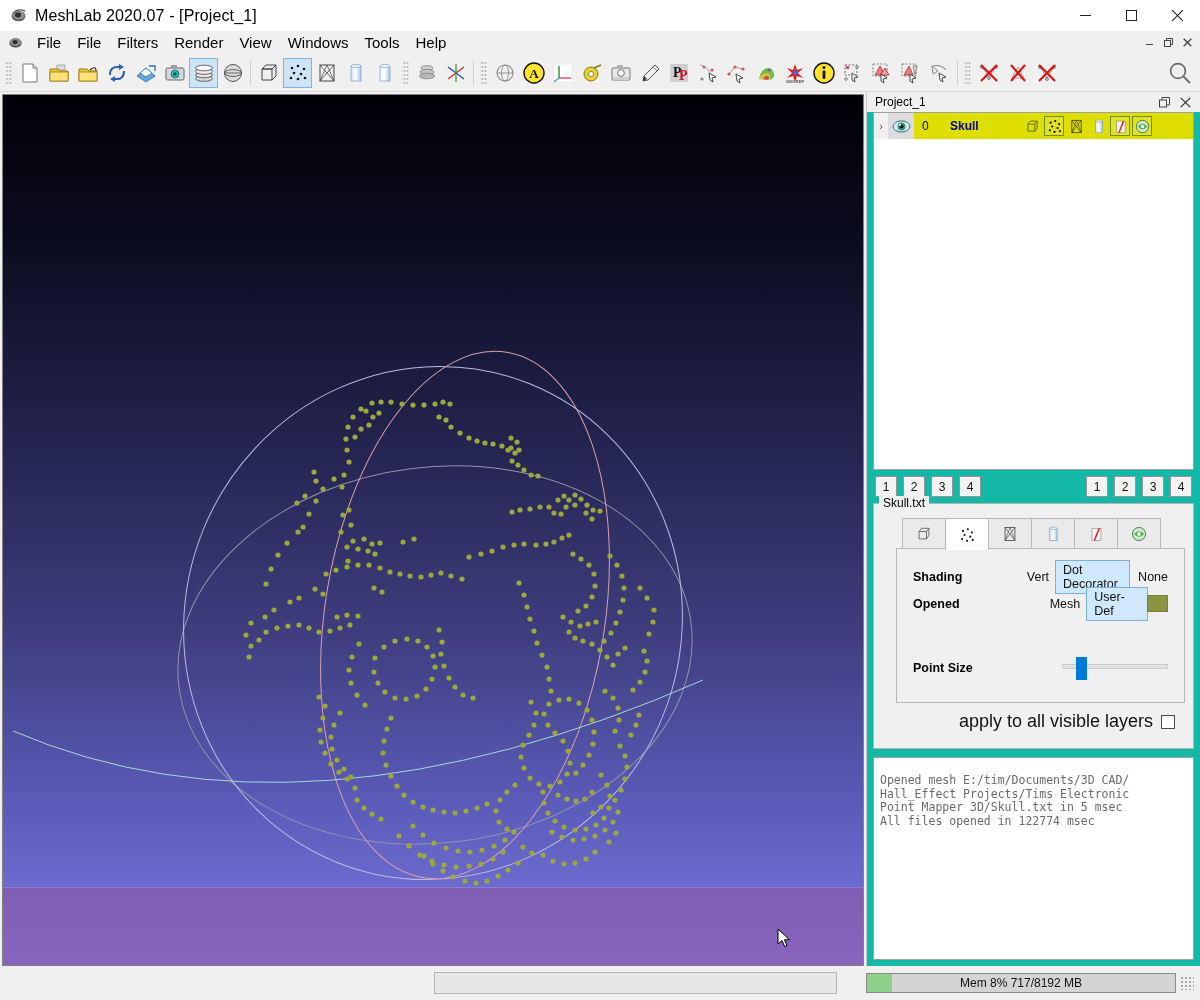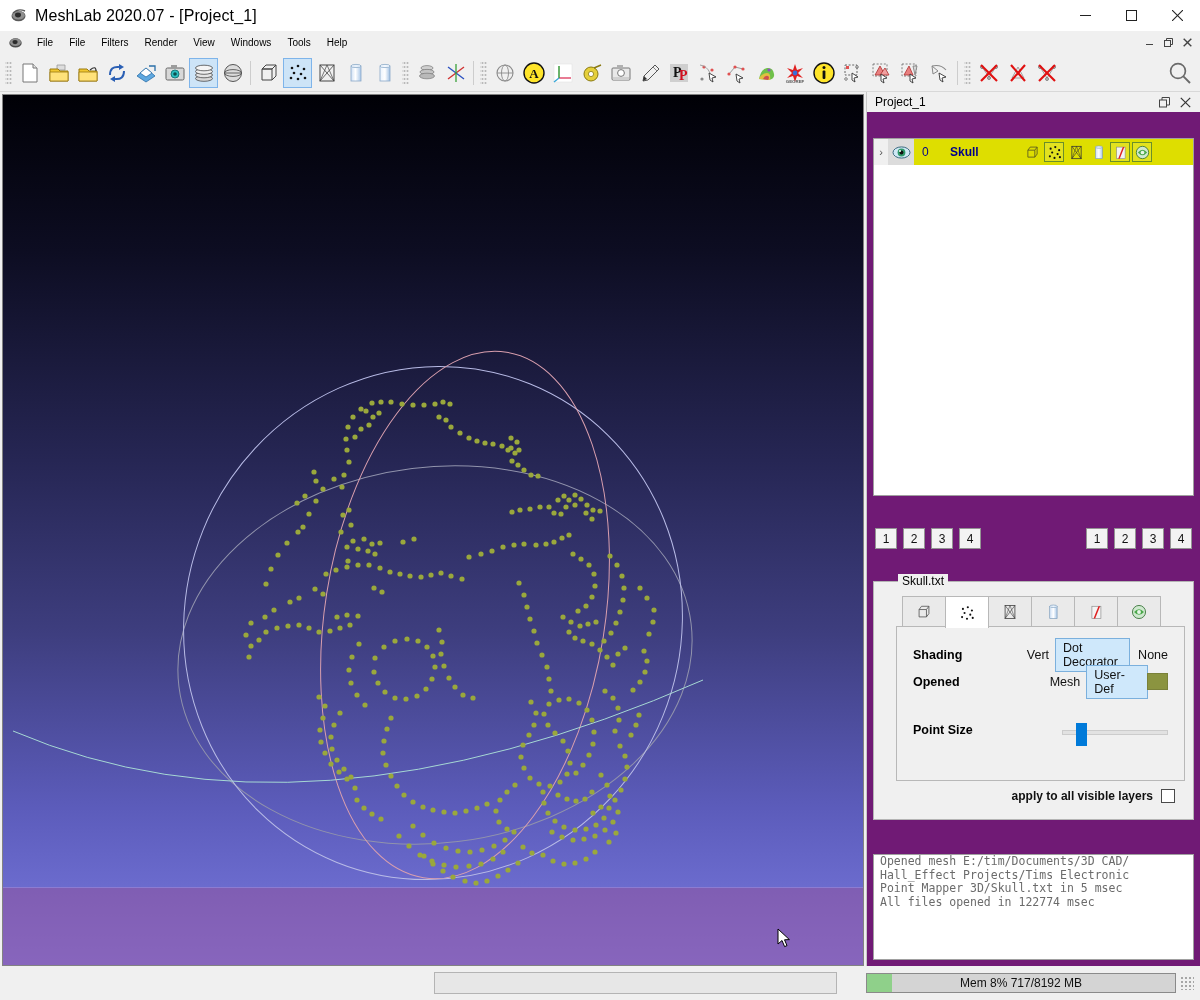--- a/index.html
+++ b/index.html
@@ -15,36 +15,36 @@
   
   .titlebar { height:31px; background:#ffffff; display:flex; align-items:center; padding-left:10px; flex:none; }
   .app-logo { width:17px; height:17px; margin-right:8px; flex:none; }
   .title-text { font-size:16px; color:#000; letter-spacing:.1px; }
   .win-btns { margin-left:auto; display:flex; height:31px; }
   .win-btn { width:46px; height:31px; display:flex; align-items:center; justify-content:center; color:#222; }
 
   
   .menubar { height:23px; background:#f0f0f0; display:flex; align-items:center; padding-left:6px; flex:none; position:relative; }
   .menu-logo { width:15px; height:15px; margin:0 6px 0 2px; }
-  .menu-item { padding:3px 8px; font-size:10px; color:#000; }
+  .menu-item { padding:3px 8px; font-size:15px; color:#000; }
   .mdi-btns { margin-left:auto; display:flex; align-items:center; padding-right:4px; gap:2px; }
   .mdi-btn { width:17px; height:16px; display:flex; align-items:center; justify-content:center; font-size:11px; color:#444; border:1px solid transparent; }
 
   
   .toolbar { height:38px; background:#f0f0f0; border-bottom:1px solid #d8d8d8; display:flex; align-items:center; padding:0 2px; flex:none; }
   .tb-grip { width:7px; height:26px; margin:0 3px; background-image:radial-gradient(#b9b9b9 1px, transparent 1.1px); background-size:3px 4px; background-position:1px 1px; flex:none; }
   .tb-sep { width:1px; height:24px; background:#cdcdcd; margin:0 3px; flex:none; }
   .tbtn { width:29px; height:30px; display:flex; align-items:center; justify-content:center; border:1px solid transparent; flex:none; }
   .tbtn.active { border:1px solid #7eb4ea; background:#cde4f7; }
   .tbtn svg { display:block; }
 
   
   .body { flex:1; display:flex; min-height:0; }
   .leftcol { width:866px; display:flex; flex-direction:column; min-width:0; }
-  .rightcol { width:334px; display:flex; flex-direction:column; background:#701a75; border-left:1px solid #c8c8c8;gap:26px; }
+  .rightcol { width:334px; display:flex; flex-direction:column; background:#14b8a6; border-left:1px solid #c8c8c8; }
 
   
   .viewport { position:relative; flex:1; margin:2px 2px 0 2px; border:1px solid #828282; overflow:hidden; background:#000; }
   .gl { position:absolute; inset:0; background:linear-gradient(to bottom, #000006 0%, #0d0d22 18%, #262654 42%, #3e3e7f 62%, #5c5cbb 82%, #7a7ae0 100%); }
   .infobar {
     position:absolute; left:0; right:0; bottom:0; height:78px;
     background:rgba(150,80,150,0.48);
     border-top:1px solid rgba(150,150,235,.55);
   }
   .cursor { position:absolute; left:774px; top:833px; width:14px; height:20px; }
@@ -66,41 +66,41 @@
   .lr-ico.on { border-color:#6a8f2a; background:rgba(255,255,255,.12); }
 
   .numrow { display:flex; align-items:center; padding:6px 8px 2px 8px; }
   .numbtn { width:22px; height:21px; border:1px solid #949494; background:#f3f3f3; display:flex; align-items:center; justify-content:center; font-size:12px; color:#111; margin-right:6px; }
   .numrow .spacer { flex:1; }
   .numrow .right-group { display:flex; }
   .numrow .right-group .numbtn { margin-right:0; margin-left:6px; }
 
   
   .groupbox { margin:4px 6px 0 6px; border:1px solid #b4b4b4; position:relative; padding:14px 8px 8px 8px; background:#f0f0f0; }
-  .group-legend { position:absolute; top:-8px; left:24px; background:#f0f0f0; padding:0 4px; font-size:12px; color:#000; }
+  .group-legend { position:absolute; top:-8px; left:5px; background:#f0f0f0; padding:0 4px; font-size:12px; color:#000; }
   .tabs { display:flex; margin-left:20px; }
   .tab { width:44px; height:30px; border:1px solid #b8b8b8; border-bottom:none; background:#eaeaea; display:flex; align-items:center; justify-content:center; margin-right:-1px; }
   .tab.sel { background:#fff; height:32px; margin-bottom:-2px; position:relative; z-index:2; }
   .tabpane { border:1px solid #b8b8b8; background:#f0f0f0; padding:14px 16px 18px 16px; margin-left:14px; position:relative; z-index:1; height:155px; }
   .prow { display:flex; align-items:center; height:27px; }
   .plabel { width:150px; font-weight:bold; font-size:12.5px; color:#000; }
   .pmini { font-size:12.5px; color:#111; margin-right:6px; }
   .pbtn { border:1px solid #7bb0dd; background:#cfe8fb; padding:2px 7px; font-size:12.5px; color:#111; }
   .ptxt { font-size:12.5px; color:#111; margin-left:8px; }
   .swatch { width:23px; height:17px; background:#8b9440; border:1px solid #7a8139; margin-left:-1px; }
-  .slider-row { display:flex; align-items:flex-start; height:30px; margin-top:28px; }
+  .slider-row { display:flex; align-items:flex-end; height:30px; margin-top:28px; }
   .slider { position:relative; width:117px; height:18px; margin-left:14px; }
   .strack { position:absolute; top:7px; left:0; right:0; height:5px; background:#e2e2e2; border:1px solid #cccccc; }
   .shandle { position:absolute; left:16px; top:0; width:11px; height:23px; background:#007ad9; }
   .applyrow { display:flex; align-items:center; justify-content:flex-end; padding:8px 10px 8px 0; }
-  .applytxt { font-size:12px; color:#111; margin-right:8px;font-weight:bold; }
+  .applytxt { font-size:18px; color:#111; margin-right:8px; }
   .chk { width:14px; height:14px; border:1px solid #4a4a4a; background:#fff; }
 
   
-  .logbox { margin:8px 6px 6px 6px; flex:1; background:#fff; border:1px solid #a0a0a0; padding:0 6px; overflow:hidden; }
+  .logbox { margin:8px 6px 6px 6px; flex:1; background:#fff; border:1px solid #a0a0a0; padding:16px 6px; overflow:hidden; }
   .logline { font-family:"DejaVu Sans Mono", monospace; font-size:11.5px; color:#6b6b6b; line-height:13.5px; white-space:pre; }
 
   
   .statusbar { height:34px; background:#f0f0f0; display:flex; align-items:center; padding:4px 6px; flex:none; }
   .sb-left { width:428px; }
   .sb-progress { flex:1; height:22px; background:#e7e7e7; border:1px solid #b4b4b4; max-width:403px; }
   .sb-right { width:334px; margin-left:auto; display:flex; align-items:center; padding-left:6px; }
   .membar { position:relative; flex:1; height:20px; border:1px solid #8a8a8a; background:#d4d4d4; display:flex; align-items:center; justify-content:center; }
   .memfill { position:absolute; left:0; top:0; bottom:0; width:8%; background:#8fd08a; }
   .memtext { position:relative; font-size:12px; color:#111; }

